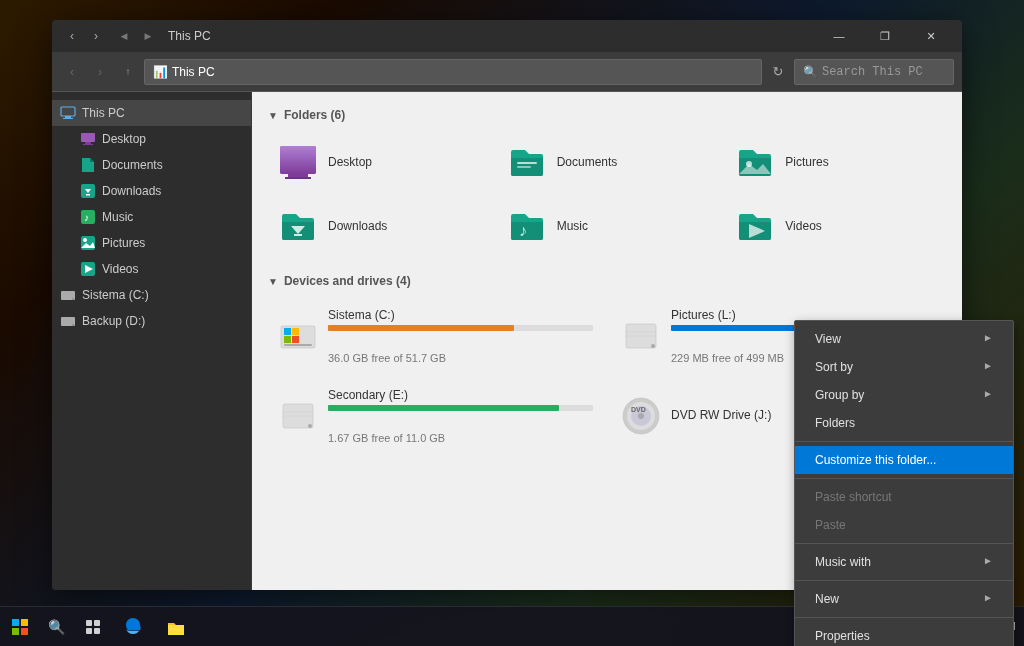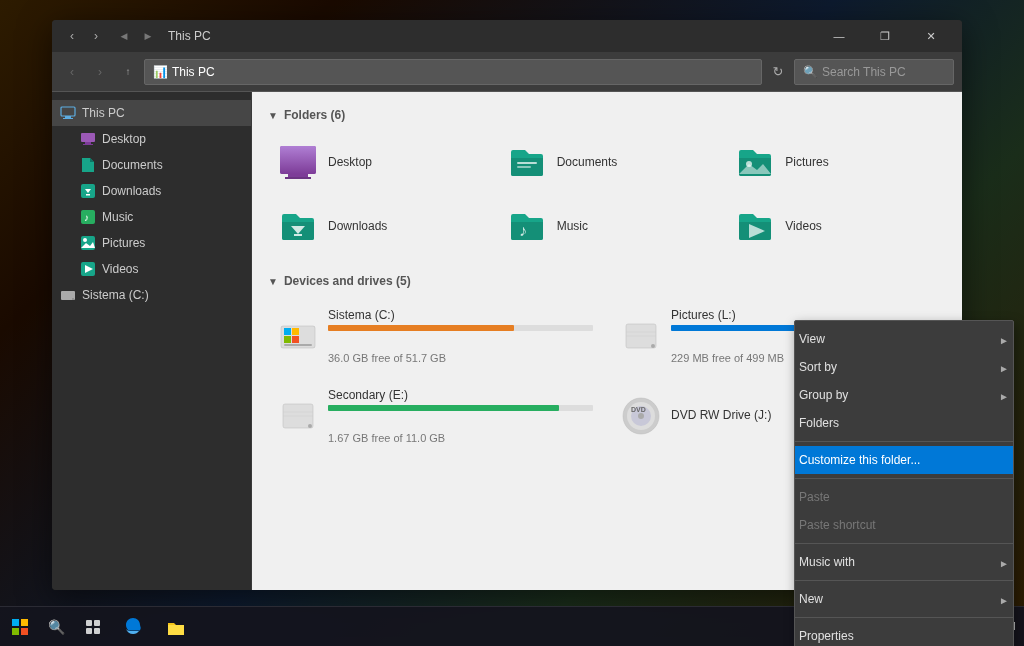--- a/index.html
+++ b/index.html
@@ -338,23 +338,23 @@
       width: 220px;
       background: #3c3c3c;
       border: 1px solid #555;
       border-radius: 2px;
       box-shadow: 2px 4px 12px rgba(0,0,0,0.4);
       z-index: 1000;
       padding: 4px 0;
     }
     .ctx-item {
       display: flex;
-      align-items: flex-end;
+      align-items: flex-start;
       justify-content: space-between;
-      padding: 7px 4px;
+      padding: 7px 20px;
       color: #e0e0e0;
       cursor: pointer;
       font-size: 12px;
     }
     .ctx-item.active {
       background: #0078d7;
       color: white;
     }
     .ctx-item.disabled {
       color: #777;
@@ -392,21 +392,21 @@
     <div class="nav-btn disabled">‹</div>
     <div class="nav-btn disabled">›</div>
     <div class="nav-btn" style="font-size:10px;">↑</div>
     <div class="address-path">
       <span style="color:#aaa; margin-right:4px;">📊</span>
       <span>This PC</span>
     </div>
     <div class="refresh-btn">↻</div>
     <div class="search-box">
       <span>🔍</span>
-      <span style="color:#999;">Search This PC</span>
+      <span style="color:#999;font-family:Liberation Mono, monospace;">Search This PC</span>
     </div>
   </div>
 
   <div class="main-area">
 
     <div class="sidebar">
 
       <div class="sidebar-item top-level active">
         <div class="sidebar-icon si-pc">
           <svg width="16" height="16" viewBox="0 0 16 16">
@@ -484,20 +484,29 @@
       <div class="sidebar-item top-level">
         <div class="sidebar-icon si-drive">
           <svg width="16" height="16" viewBox="0 0 16 16">
               <rect x="1" y="4" width="14" height="9" rx="1" fill="#aaa"></rect>
               <circle cx="13" cy="12" r="1" fill="#888"></circle>
             </svg>
         </div>
         <span>Sistema (C:)</span>
       </div>
 
+      <div class="sidebar-item top-level">
+        <div class="sidebar-icon si-drive">
+          <svg width="16" height="16" viewBox="0 0 16 16">
+              <rect x="1" y="4" width="14" height="9" rx="1" fill="#aaa"></rect>
+              <circle cx="13" cy="12" r="1" fill="#888"></circle>
+            </svg>
+        </div>
+        <span>Backup (D:)</span>
+      </div>
     </div>
 
     <div class="content">
 
       <div class="section-header">
         <span class="chevron">▼</span>
         <span class="section-title">Folders (6)</span>
       </div>
 
       <div class="folder-grid">
@@ -574,21 +583,21 @@
                 <path d="M4 16H36V32Q36 34 34 34H6Q4 34 4 32Z" fill="#148f77"></path>
                 <polygon points="14,18 30,25 14,32" fill="white" opacity="0.7"></polygon>
               </svg>
           </div>
           <span class="folder-name">Videos</span>
         </div>
       </div>
 
       <div class="section-header">
         <span class="chevron">▼</span>
-        <span class="section-title">Devices and drives (5)</span>
+        <span class="section-title">Devices and drives (4)</span>
       </div>
 
       <div class="drives-grid">
 
         <div class="drive-item">
           <div class="drive-icon">
             <svg width="40" height="40" viewBox="0 0 40 40">
                 <rect x="3" y="10" width="34" height="22" rx="2" fill="#ccc"></rect>
                 <rect x="3" y="10" width="34" height="22" rx="2" fill="#ddd" stroke="#bbb" stroke-width="0.5"></rect>
                 <rect x="6" y="28" width="28" height="2" fill="#aaa" rx="1"></rect>
@@ -680,24 +689,24 @@
   </div>
   <div class="ctx-item">
     <span>Folders</span>
   </div>
   <div class="ctx-separator"></div>
   <div class="ctx-item active">
     <span>Customize this folder...</span>
   </div>
   <div class="ctx-separator"></div>
   <div class="ctx-item disabled">
+    <span>Paste shortcut</span>
+  </div>
+  <div class="ctx-item disabled">
     <span>Paste</span>
-  </div>
-  <div class="ctx-item disabled">
-    <span>Paste shortcut</span>
   </div>
   <div class="ctx-separator"></div>
   <div class="ctx-item">
     <span>Music with</span>
     <span class="ctx-chevron">►</span>
   </div>
   <div class="ctx-separator"></div>
   <div class="ctx-item">
     <span>New</span>
     <span class="ctx-chevron">►</span>

